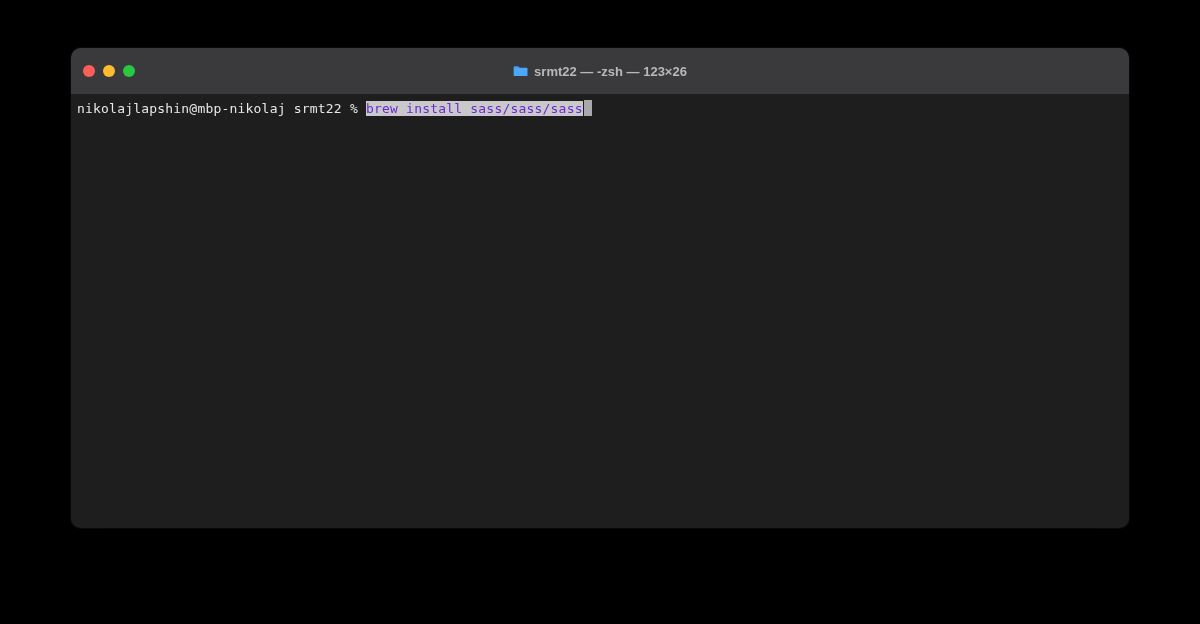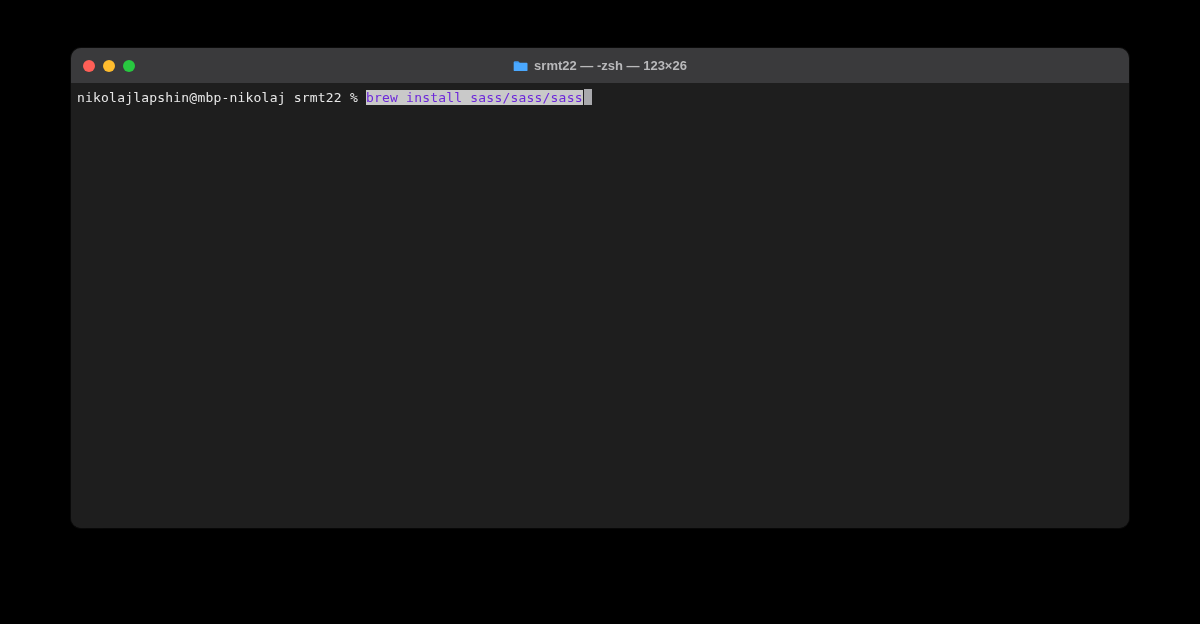--- a/index.html
+++ b/index.html
@@ -17,21 +17,21 @@
       width: 1058px;
       height: 480px;
       background: #1e1e1e;
       border-radius: 10px;
       overflow: hidden;
       box-shadow: 0 20px 60px rgba(0,0,0,0.6), 0 0 0 1px rgba(255,255,255,0.05);
       display: flex;
       flex-direction: column;
     }
     .title-bar {
-      height: 35px;
+      height: 46px;
       background: #3a3a3c;
       display: flex;
       align-items: center;
       position: relative;
       flex-shrink: 0;
     }
     .traffic-lights {
       display: flex;
       gap: 8px;
       padding-left: 12px;

